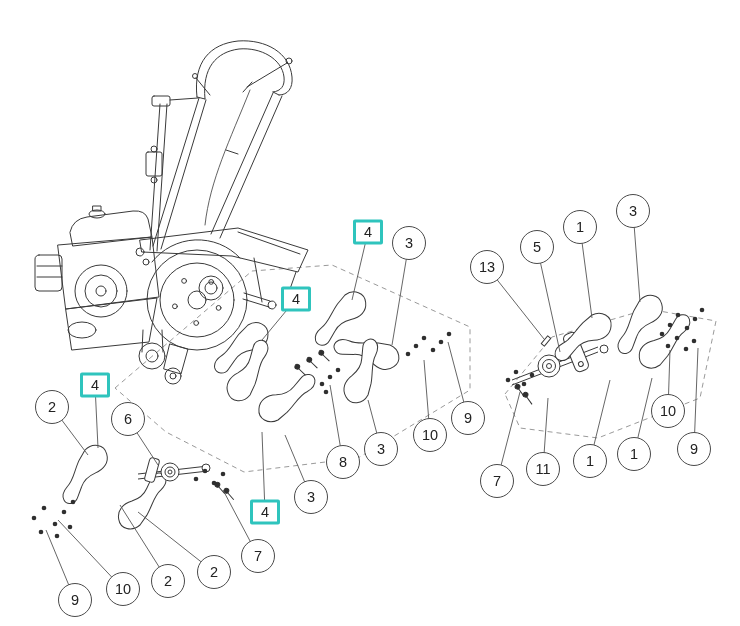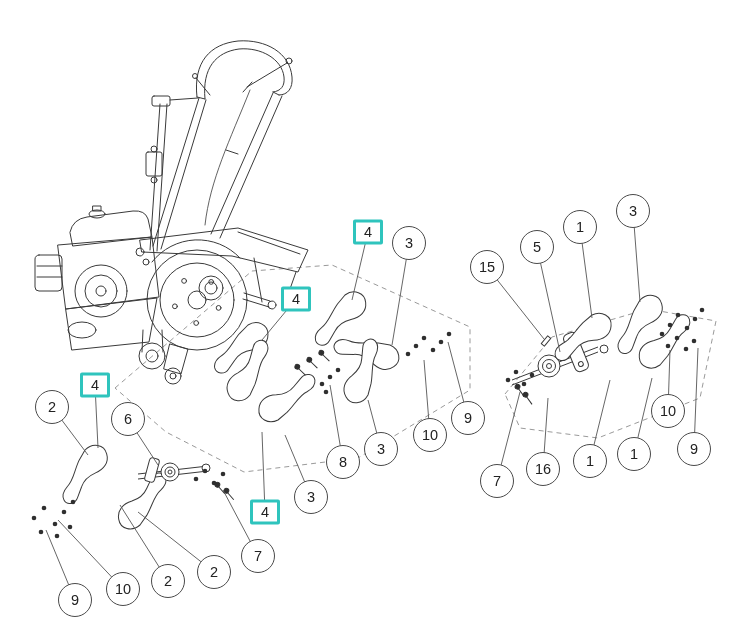--- a/index.html
+++ b/index.html
@@ -239,24 +239,24 @@
       <div class="callout" style="left: 258px; top: 556px;">7</div>
       <div class="callout highlighted" style="left: 265px; top: 512px;">4</div>
       <div class="callout" style="left: 311px; top: 497px;">3</div>
       <div class="callout" style="left: 343px; top: 462px;">8</div>
       <div class="callout" style="left: 381px; top: 449px;">3</div>
       <div class="callout" style="left: 430px; top: 435px;">10</div>
       <div class="callout" style="left: 468px; top: 418px;">9</div>
       <div class="callout highlighted" style="left: 296px; top: 299px;">4</div>
       <div class="callout highlighted" style="left: 368px; top: 232px;">4</div>
       <div class="callout" style="left: 409px; top: 243px;">3</div>
-      <div class="callout" style="left: 487px; top: 267px;">15</div>
+      <div class="callout" style="left: 487px; top: 267px;">13</div>
       <div class="callout" style="left: 537px; top: 247px;">5</div>
       <div class="callout" style="left: 580px; top: 227px;">1</div>
       <div class="callout" style="left: 633px; top: 211px;">3</div>
       <div class="callout" style="left: 497px; top: 481px;">7</div>
-      <div class="callout" style="left: 543px; top: 469px;">16</div>
+      <div class="callout" style="left: 543px; top: 469px;">11</div>
       <div class="callout" style="left: 590px; top: 461px;">1</div>
       <div class="callout" style="left: 634px; top: 454px;">1</div>
       <div class="callout" style="left: 668px; top: 411px;">10</div>
       <div class="callout" style="left: 694px; top: 449px;">9</div>
     </div>
 </div>
 
 </body></html>

